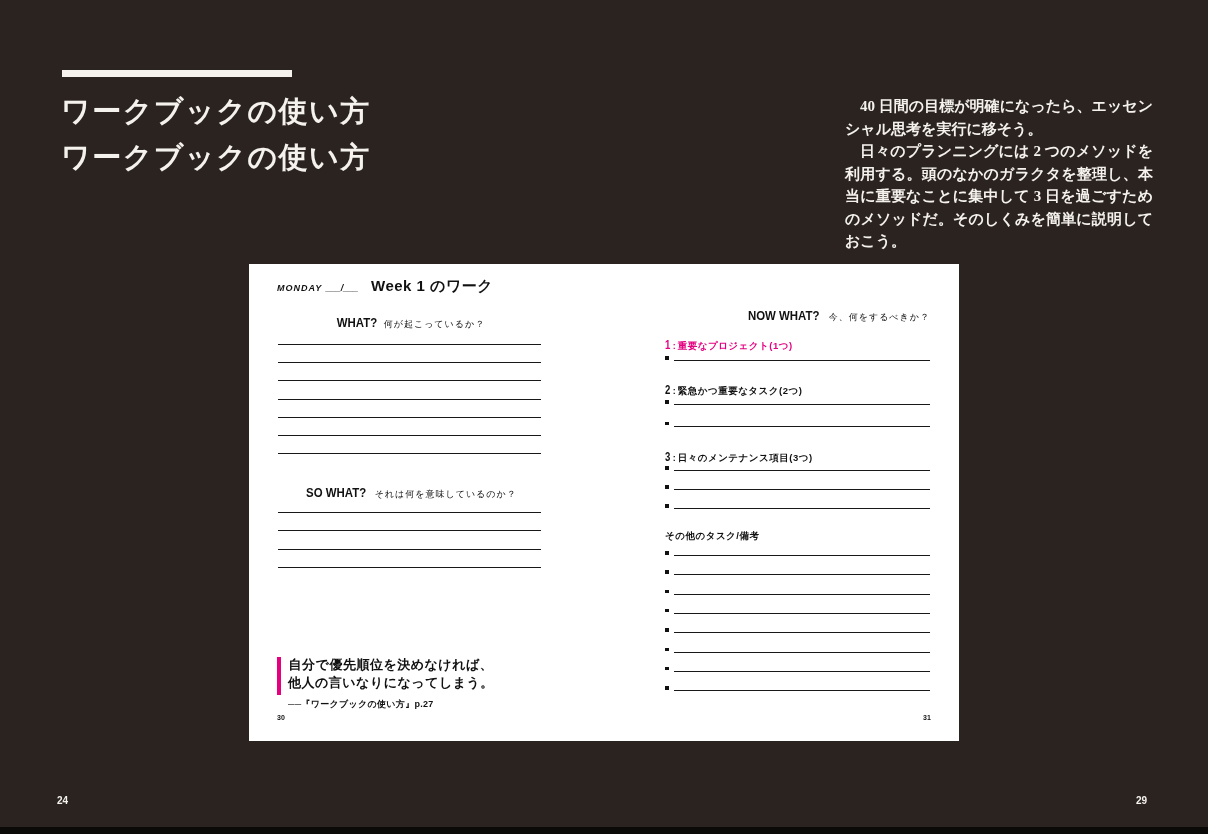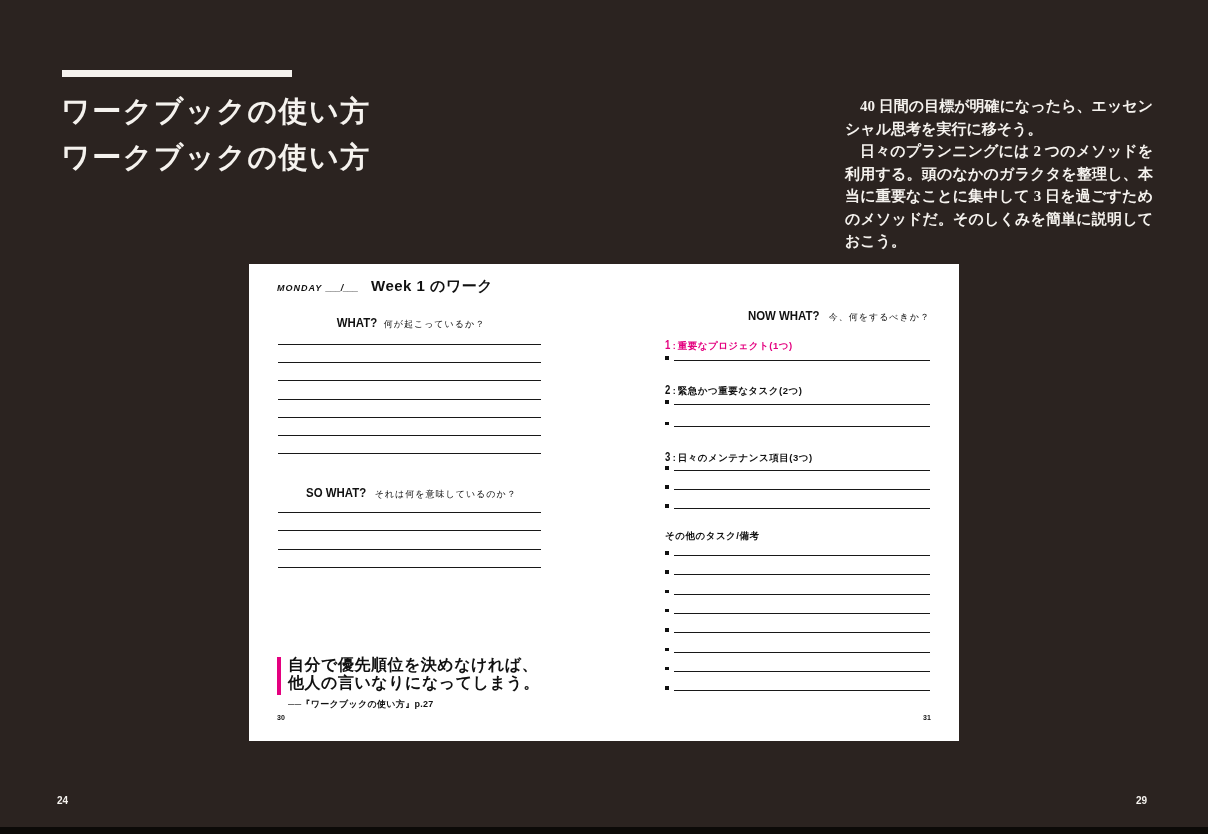--- a/index.html
+++ b/index.html
@@ -55,21 +55,21 @@
   .sec-label .sec-text{font-size:9.5px;font-weight:bold;letter-spacing:0.5px;}
   .sec-label.accent .sec-num,.sec-label.accent .sec-sep,.sec-label.accent .sec-text{color:var(--accent);}
 
   .other-label{left:416px;top:266px;font-size:9.5px;font-weight:bold;letter-spacing:0.5px;}
 
   .entry{position:absolute;left:416px;width:265px;height:6px;}
   .entry .bullet{position:absolute;left:0;top:1px;width:3.5px;height:3.5px;background:#111;}
   .entry .entry-rule{position:absolute;left:9px;right:0;bottom:0;border-bottom:1.2px solid #181818;}
 
   .quote-bar{left:28px;top:393px;width:3.5px;height:38px;background:var(--accent);}
-  .quote-text{left:39px;top:392px;font-size:16px;font-weight:bold;line-height:17.5px;letter-spacing:0.5px;white-space:nowrap;}
+  .quote-text{left:39px;top:392px;font-size:13px;font-weight:bold;line-height:17.5px;letter-spacing:0.5px;white-space:nowrap;text-align:center;}
   .quote-source{left:39px;top:434px;font-size:9px;font-weight:bold;letter-spacing:0.3px;}
 
   .corner-num{font-size:7px;font-weight:bold;}
   .corner-left{left:28px;top:450px;}
   .corner-right{left:674px;top:450px;}
 
   .footer-num{position:absolute;color:var(--white);font-size:10px;font-weight:bold;}
   .footer-left{left:57px;top:795px;text-align:center;}
   .footer-right{left:1136px;top:795px;}
 </style>

